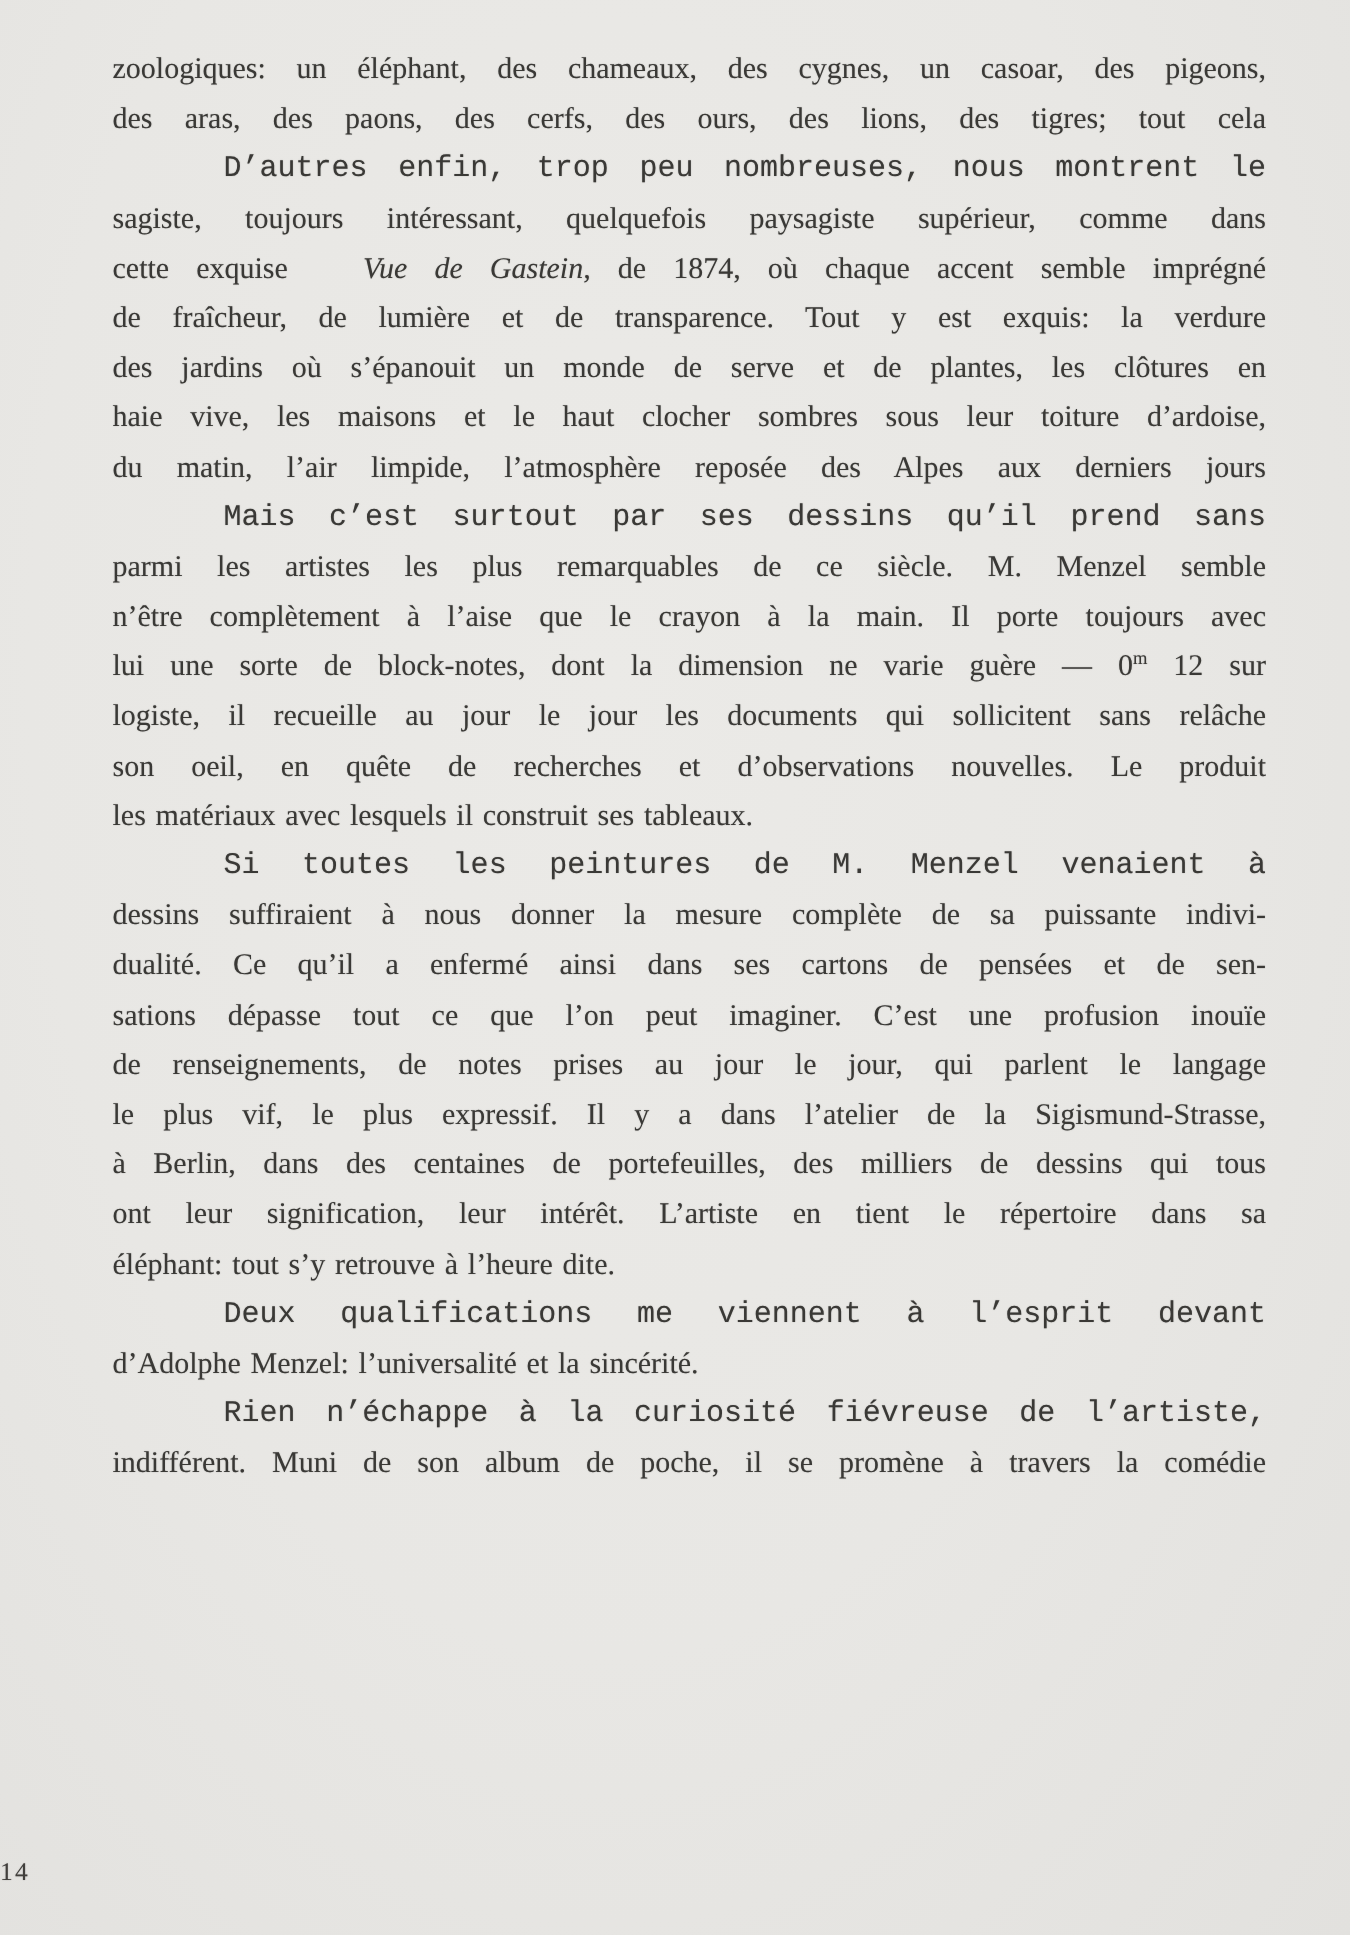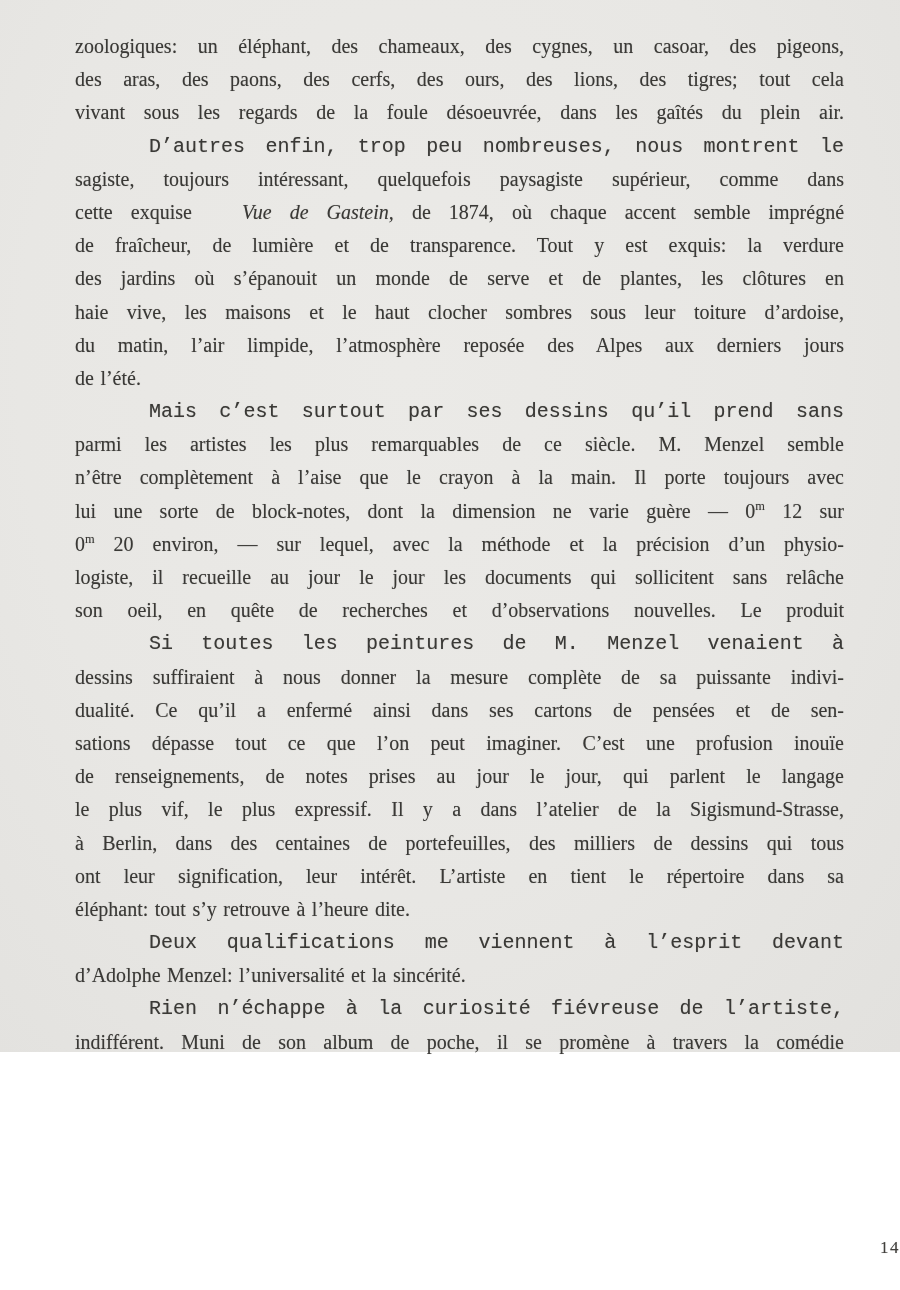--- a/index.html
+++ b/index.html
@@ -6,21 +6,21 @@
     margin: 0;
     padding: 0;
     width: 900px;
     height: 1290px;
     overflow: hidden;
   }
   .page {
     position: absolute;
     inset: 0;
     width: 900px;
-    height: 1052px;
+    height: 1290px;
     background: radial-gradient(ellipse at 45% 35%, #ebeae7 0%, #e8e7e4 55%, #e2e1de 100%);
     font-family: "Liberation Serif", "DejaVu Serif", serif;
     color: #3a3936;
   }
   .text-block {
     position: absolute;
     left: 75px;
     top: 30px;
     width: 769px;
   }
@@ -41,55 +41,53 @@
   .line sup {
     font-size: 0.62em;
     vertical-align: super;
     line-height: 0;
   }
   .page-number {
     position: absolute;
     top: 1238px;
     left: 0;
     width: 100%;
-    text-align: right;
+    text-align: left;
     font-size: 17px;
     letter-spacing: 1.5px;
     color: #413f3c;
     text-shadow: 0 0 0.8px rgba(40,40,38,0.35);
   }
 </style>
 </head>
 <body>
 
 <div class="page">
   <div class="text-block">
       <div>
         <div class="line"><span>zoologiques: un éléphant, des chameaux, des cygnes, un casoar, des pigeons,</span></div>
         <div class="line"><span>des aras, des paons, des cerfs, des ours, des lions, des tigres; tout cela</span></div>
-        <div class="line"><span>vivant sous les regards de la foule désoeuvrée, dans les gaîtés du plein air.</span></div>
       </div>
       <div>
         <div class="line indent"><span>D’autres enfin, trop peu nombreuses, nous montrent le Menzel pay-</span></div>
         <div class="line"><span>sagiste, toujours intéressant, quelquefois paysagiste supérieur, comme dans</span></div>
         <div class="line"><span>cette exquise </span><i>Vue de Gastein,</i><span> de 1874, où chaque accent semble imprégné</span></div>
         <div class="line"><span>de fraîcheur, de lumière et de transparence.  Tout y est exquis: la verdure</span></div>
         <div class="line"><span>des jardins où s’épanouit un monde de serve et de plantes, les clôtures en</span></div>
         <div class="line"><span>haie vive, les maisons et le haut clocher sombres sous leur toiture d’ardoise,</span></div>
         <div class="line"><span>du matin, l’air limpide, l’atmosphère reposée des Alpes aux derniers jours</span></div>
-        <div class="line last"><span>de l’été.</span></div>
       </div>
       <div>
         <div class="line indent"><span>Mais c’est surtout par ses dessins qu’il prend sans effort sa place</span></div>
         <div class="line"><span>parmi les artistes les plus remarquables de ce siècle.  M. Menzel semble</span></div>
         <div class="line"><span>n’être complètement à l’aise que le crayon à la main.  Il porte toujours avec</span></div>
         <div class="line"><span>lui une sorte de block-notes, dont la dimension ne varie guère — 0</span><sup>m</sup><span> 12 sur</span></div>
-        <div class="line"><span>0</span><sup>m</sup><span> 20 environ, — sur lequel, avec la méthode et la précision d’un physio-</span></div>
         <div class="line"><span>logiste, il recueille au jour le jour les documents qui sollicitent sans relâche</span></div>
         <div class="line"><span>son oeil, en quête de recherches et d’observations nouvelles.  Le produit</span></div>
+        <div class="line last"><span>les matériaux avec lesquels il construit ses tableaux.</span></div>
       </div>
       <div>
         <div class="line indent"><span>Si toutes les peintures de M. Menzel venaient à disparaître, ses</span></div>
         <div class="line"><span>dessins suffiraient à nous donner la mesure complète de sa puissante indivi-</span></div>
         <div class="line"><span>dualité.  Ce qu’il a enfermé ainsi dans ses cartons de pensées et de sen-</span></div>
         <div class="line"><span>sations dépasse tout ce que l’on peut imaginer.  C’est une profusion inouïe</span></div>
         <div class="line"><span>de renseignements, de notes prises au jour le jour, qui parlent le langage</span></div>
         <div class="line"><span>le plus vif, le plus expressif.  Il y a dans l’atelier de la Sigismund-Strasse,</span></div>
         <div class="line"><span>à Berlin, dans des centaines de portefeuilles, des milliers de dessins qui tous</span></div>
         <div class="line"><span>ont leur signification, leur intérêt.  L’artiste en tient le répertoire dans sa</span></div>

